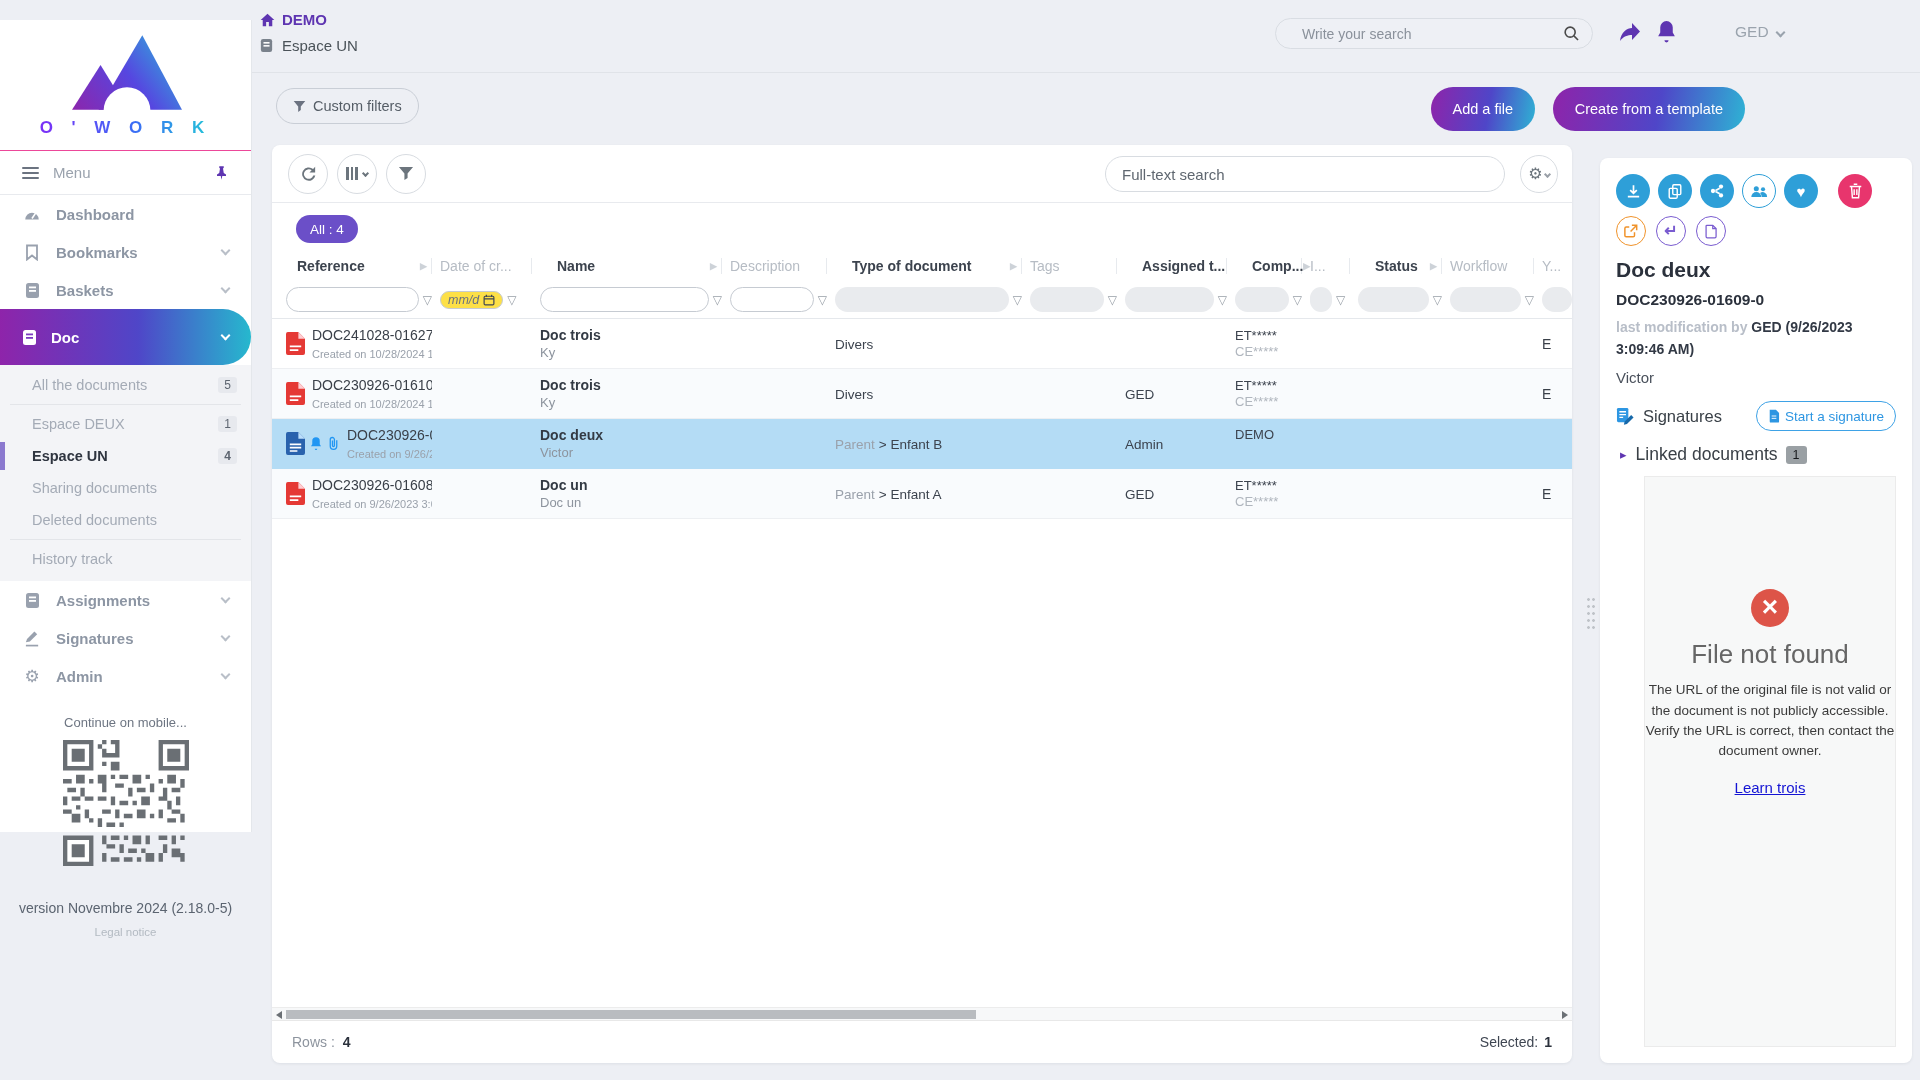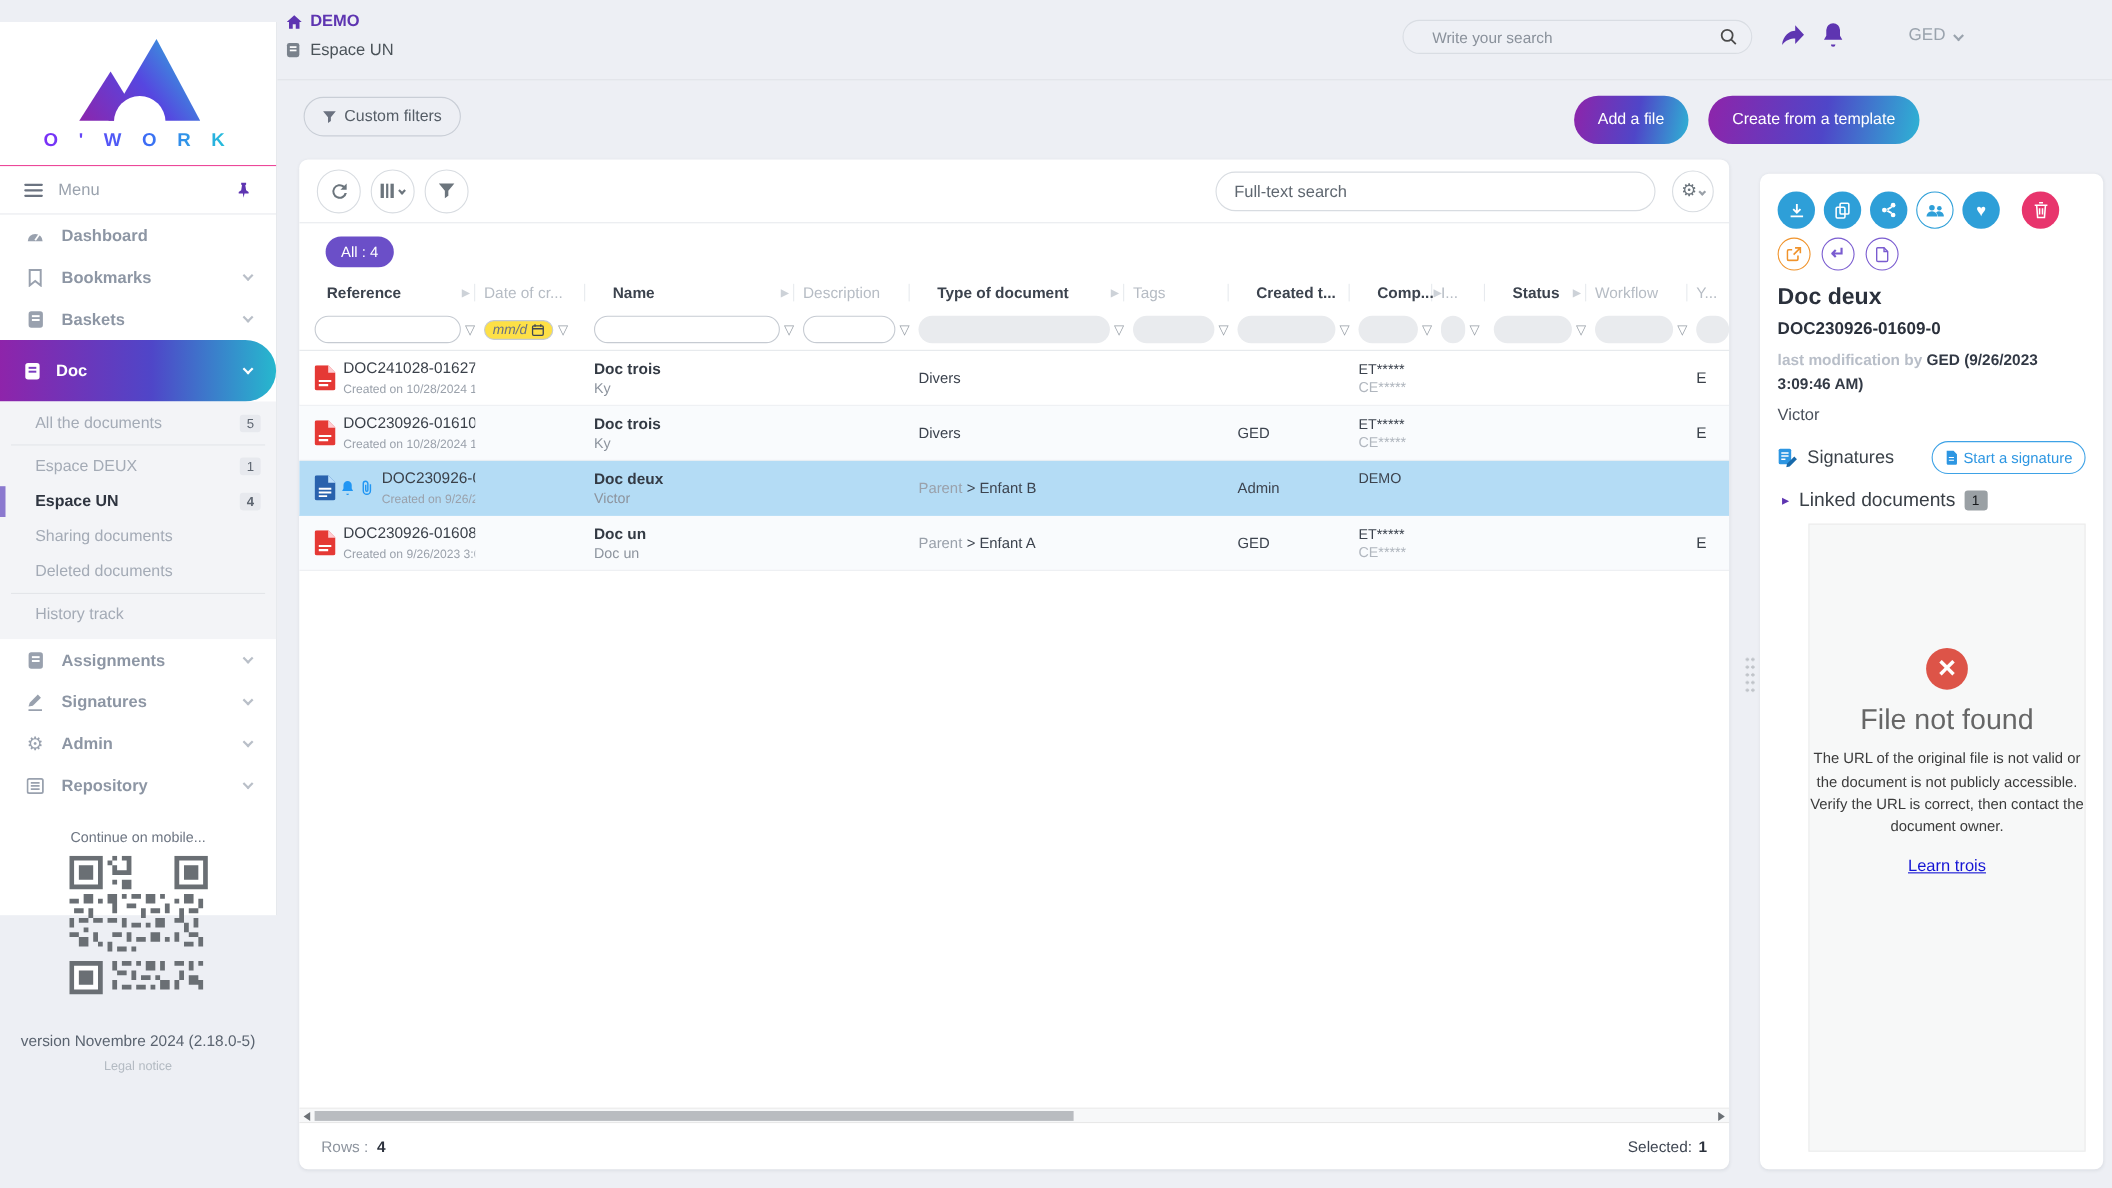--- a/index.html
+++ b/index.html
@@ -300,30 +300,20 @@
         </svg>
     </span>
     <span class="nlabel">Signatures</span>
     <span class="chev"></span>
   </div>
   <div class="nav-item">
     <span class="nicon gear-glyph" style="color:#99a1ae;font-size:17px;">⚙</span>
     <span class="nlabel">Admin</span>
     <span class="chev"></span>
   </div>
-  <div class="nav-item">
-    <span class="nicon">
-      <svg width="16" height="15" viewBox="0 0 16 15" fill="none" stroke="#99a1ae" stroke-width="1.6">
-          <rect x="1" y="1" width="14" height="13" rx="1.5"></rect>
-          <path d="M4 4.7h8M4 7.5h8M4 10.3h8"></path>
-        </svg>
-    </span>
-    <span class="nlabel">Repository</span>
-    <span class="chev"></span>
-  </div>
 
   <div class="mobile-hint">Continue on mobile...</div>
   <div class="qr-wrap">
     <svg width="126" height="126" viewBox="0 0 29 29" fill="#6a6f74">
       <path d="M0 0h7v7H0z M22 0h7v7h-7z M0 22h7v7H0z"></path>
       <path d="M1 1h5v5H1z M23 1h5v5h-5z M1 23h5v5H1z" fill="#fff"></path>
       <path d="M2 2h3v3H2z M24 2h3v3h-3z M2 24h3v3H2z"></path>
       <path d="M9 0h1v1H9z M11 0h2v1h-2z M9 2h1v2H9z M12 1h1v3h-1z M10 3h2v1h-2z M9 5h1v1H9z M11 5h2v2h-2z M8 1h1v1H8z
       M0 9h2v1H0z M3 8h2v2H3z M6 9h1v1H6z M1 11h2v1H1z M4 11h1v2H4z M0 13h1v2H0z M2 13h2v1H2z M5 13h2v1H5z M3 15h1v1H3z M0 16h2v1H0z M5 16h1v2H5z M2 17h2v2H2z M6 18h1v1H6z
       M8 8h2v2H8z M11 8h1v1h-1z M13 8h2v1h-2z M16 8h2v2h-2z M19 8h1v1h-1z M9 10h1v2H9z M12 10h2v1h-2z M15 11h1v2h-1z M17 11h2v1h-2z M20 10h1v2h-1z M8 13h2v1H8z M11 13h1v2h-1z M13 14h2v1h-2z M16 14h1v1h-1z M18 13h2v2h-2z M9 16h2v1H9z M12 16h1v2h-1z M14 17h2v1h-2z M17 16h2v2h-2z M20 17h1v1h-1z M8 18h1v2H8z M10 19h2v1h-2z M13 19h1v1h-1z
@@ -443,21 +433,21 @@
         <span>Description</span>
       </div>
     <div class="hcell strong c5">
         <span>Type of document</span>
         <span class="sort">▶</span>
       </div>
     <div class="hcell muted c6">
         <span>Tags</span>
       </div>
     <div class="hcell strong c7">
-        <span>Created t...</span>
+        <span>Assigned t...</span>
       </div>
     <div class="hcell strong c8">
         <span>Comp...</span>
         <span class="sort">▶</span>
       </div>
     <div class="hcell muted c9">
         <span>I...</span>
       </div>
     <div class="hcell strong c10">
         <span>Status</span>

